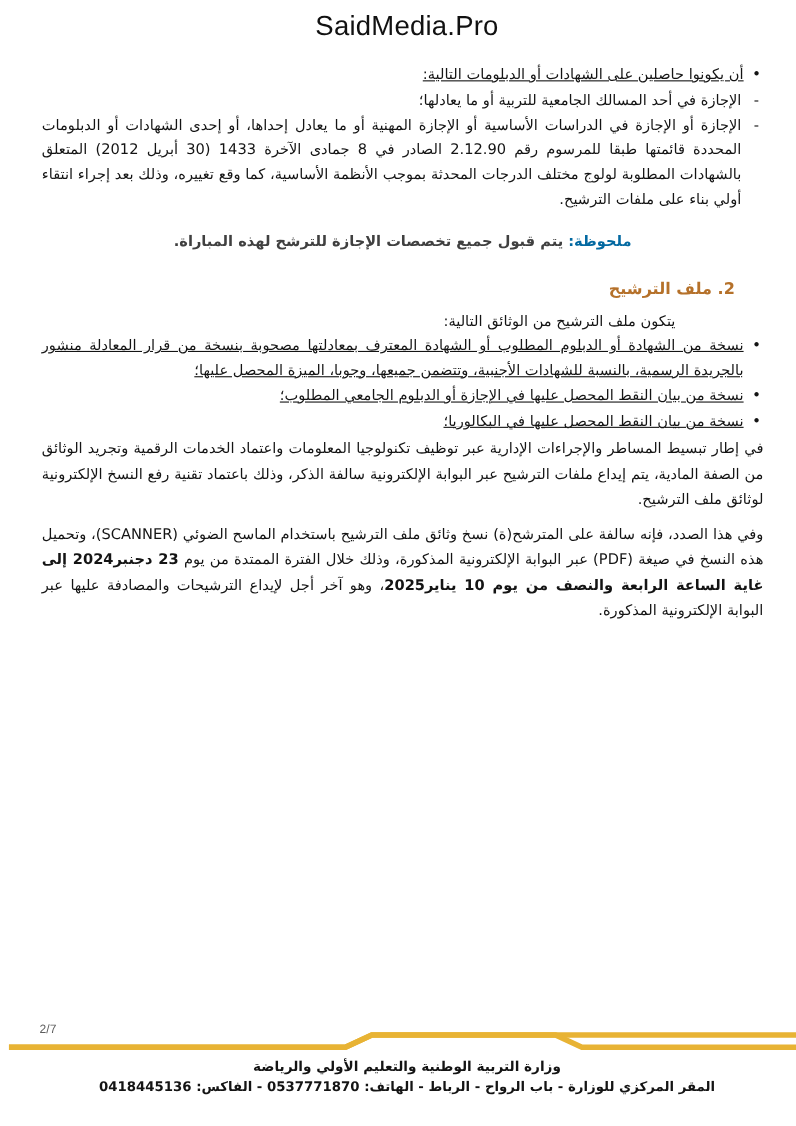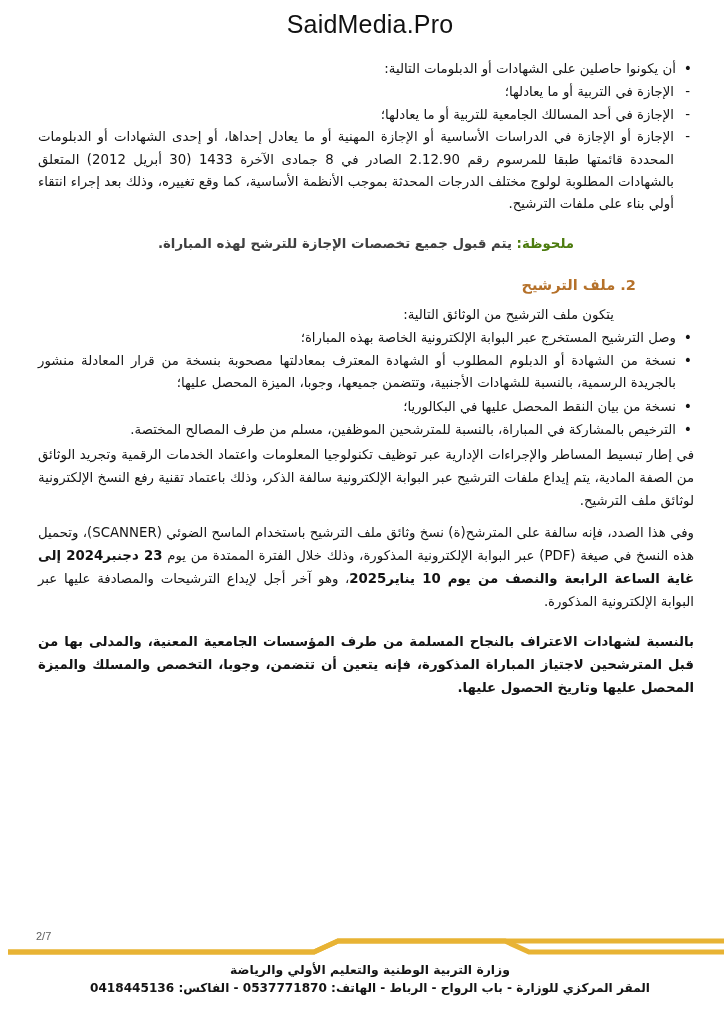--- a/index.html
+++ b/index.html
@@ -54,20 +54,21 @@
     font-size: 13.3px;
     line-height: 22.4px;
     margin: 0;
   }
 
   
   ul.bullets {
     list-style: none;
     margin: 0;
     padding: 0;
+    text-decoration: underline;
   }
   ul.bullets > li {
     position: relative;
     padding-right: 18px;
     margin: 0 0 1px 0;
     font-size: 13.3px;
     line-height: 22.4px;
     text-align: justify;
     text-align-last: right;
   }
@@ -98,32 +99,32 @@
   ul.dashes > li::before {
     content: "-";
     position: absolute;
     right: 4px;
     top: 0;
     color: #141414;
   }
 
   .indent-1 { margin-right: 42px; }
   .indent-ul { margin-right: 80px; }
-  .indent-sec { margin-right: 58px; }
+  .indent-sec { margin-right: 26px; }
 
   .right-only { text-align: center; text-align-last: right; }
   .center-line { text-align: center; text-align-last: center; }
 
   .note {
     font-weight: bold;
     font-size: 13.3px;
     line-height: 22.4px;
     margin-top: 17px;
   }
-  .note .note-label { color: #4d7c0f; }
+  .note .note-label { color: #0369a1; }
   .note .note-body { color: #404040; }
 
   .sec-heading {
     color: #b5712a;
     font-weight: bold;
     font-size: 14.6px;
     line-height: 22px;
     margin-top: 19px;
     margin-bottom: 8px;
   }
@@ -187,51 +188,48 @@
 
   <div class="brand">SaidMedia.Pro</div>
 
   <div class="content">
 
     <ul class="bullets">
       <li>أن يكونوا حاصلين على الشهادات أو الدبلومات التالية:</li>
     </ul>
 
     <ul class="dashes indent-1">
-      <li class="right-only">الإجازة في التربية أو ما يعادلها؛</li>
       <li class="right-only">الإجازة في أحد المسالك الجامعية للتربية أو ما يعادلها؛</li>
       <li>الإجازة أو الإجازة في الدراسات الأساسية أو الإجازة المهنية أو ما يعادل إحداها، أو إحدى الشهادات أو الدبلومات المحددة قائمتها طبقا للمرسوم رقم 2.12.90 الصادر في 8 جمادى الآخرة 1433 (30 أبريل 2012) المتعلق بالشهادات المطلوبة لولوج مختلف الدرجات المحدثة بموجب الأنظمة الأساسية، كما وقع تغييره، وذلك بعد إجراء انتقاء أولي بناء على ملفات الترشيح.</li>
     </ul>
 
     <div class="note center-line">
       <span class="note-label">ملحوظة:</span><span class="note-body"> يتم قبول جميع تخصصات الإجازة للترشح لهذه المباراة.</span>
     </div>
 
     <div class="sec-heading indent-sec">
       <span class="num">2.</span>
       <span>ملف الترشيح</span>
     </div>
 
     <p class="line right-only indent-ul">يتكون ملف الترشيح من الوثائق التالية:</p>
 
     <ul class="bullets indent-1">
-      <li>وصل الترشيح المستخرج عبر البوابة الإلكترونية الخاصة بهذه المباراة؛</li>
       <li>نسخة من الشهادة أو الدبلوم المطلوب أو الشهادة المعترف بمعادلتها مصحوبة بنسخة من قرار المعادلة منشور بالجريدة الرسمية، بالنسبة للشهادات الأجنبية، وتتضمن جميعها، وجوبا، الميزة المحصل عليها؛</li>
+      <li class="right-only">نسخة من بيان النقط المحصل عليها في الإجازة أو الدبلوم الجامعي المطلوب؛</li>
       <li class="right-only">نسخة من بيان النقط المحصل عليها في البكالوريا؛</li>
-      <li>الترخيص بالمشاركة في المباراة، بالنسبة للمترشحين الموظفين، مسلم من طرف المصالح المختصة.</li>
     </ul>
 
 
     <p class="para">في إطار تبسيط المساطر والإجراءات الإدارية عبر توظيف تكنولوجيا المعلومات واعتماد الخدمات الرقمية وتجريد الوثائق من الصفة المادية، يتم إيداع ملفات الترشيح عبر البوابة الإلكترونية سالفة الذكر، وذلك باعتماد تقنية رفع النسخ الإلكترونية لوثائق ملف الترشيح.</p>
 
     <p class="para spaced">
       <span>وفي هذا الصدد، فإنه سالفة على المترشح(ة) نسخ وثائق ملف الترشيح باستخدام الماسح الضوئي (SCANNER)، وتحميل هذه النسخ في صيغة (PDF) عبر البوابة الإلكترونية المذكورة، وذلك خلال الفترة الممتدة من يوم </span><b class="bold">23 دجنبر2024 إلى غاية الساعة الرابعة والنصف من يوم 10 يناير2025</b><span>، وهو آخر أجل لإيداع الترشيحات والمصادفة عليها عبر البوابة الإلكترونية المذكورة.</span>
     </p>
 
-    <p class="para bold-all">بالنسبة لشهادات الاعتراف بالنجاح المسلمة من طرف المؤسسات الجامعية المعنية، والمدلى بها من قبل المترشحين لاجتياز المباراة المذكورة، فإنه يتعين أن تتضمن، وجوبا، التخصص والمسلك والميزة المحصل عليها وتاريخ الحصول عليها.</p>
 
   </div>
 
   <div class="page-number">2/7</div>
 
   <svg class="gold-rule" viewBox="0 0 724 22" preserveAspectRatio="none" aria-hidden="true">
     <path d="M0 14 L306 14 L330 3 L1200 3" fill="none" stroke="#e8b334" stroke-width="5" stroke-linecap="butt" stroke-linejoin="miter" transform="translate(0,0)"></path>
     <path d="M0 14 L306 14 L330 3 L500 3 L1220 3" fill="none" stroke="none"></path>
     <path d="M0 14 L306 14 L330 3 L1195 3" fill="none" stroke="none"></path>
     <path d="M0 14 L306 14 L330 3 L497 3 L521 14 L724 14" fill="none" stroke="#e8b334" stroke-width="5" stroke-linecap="butt" stroke-linejoin="miter"></path>

